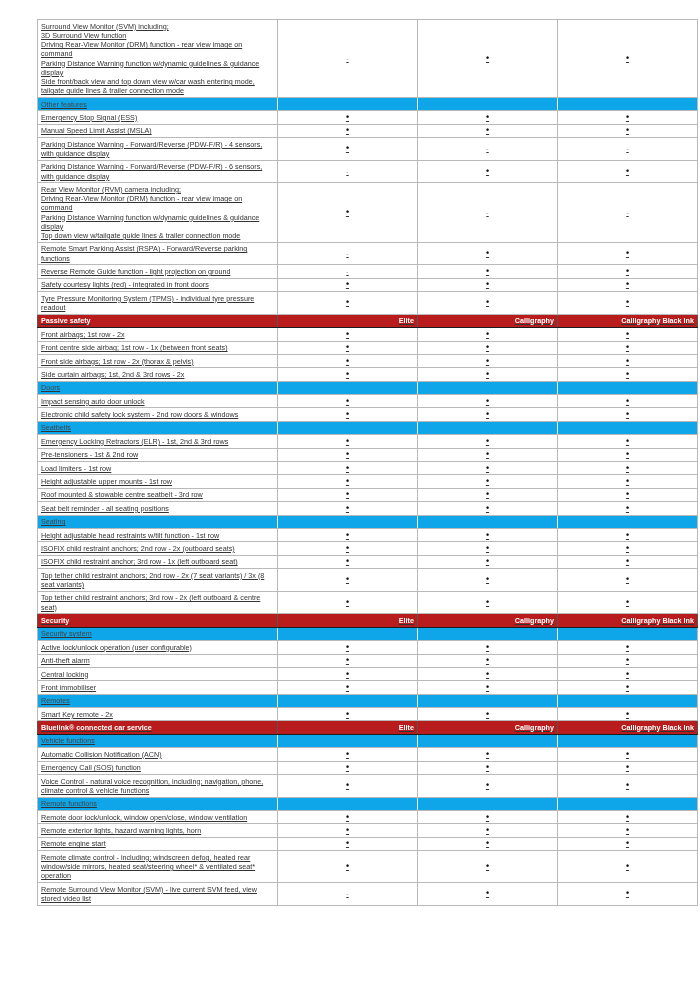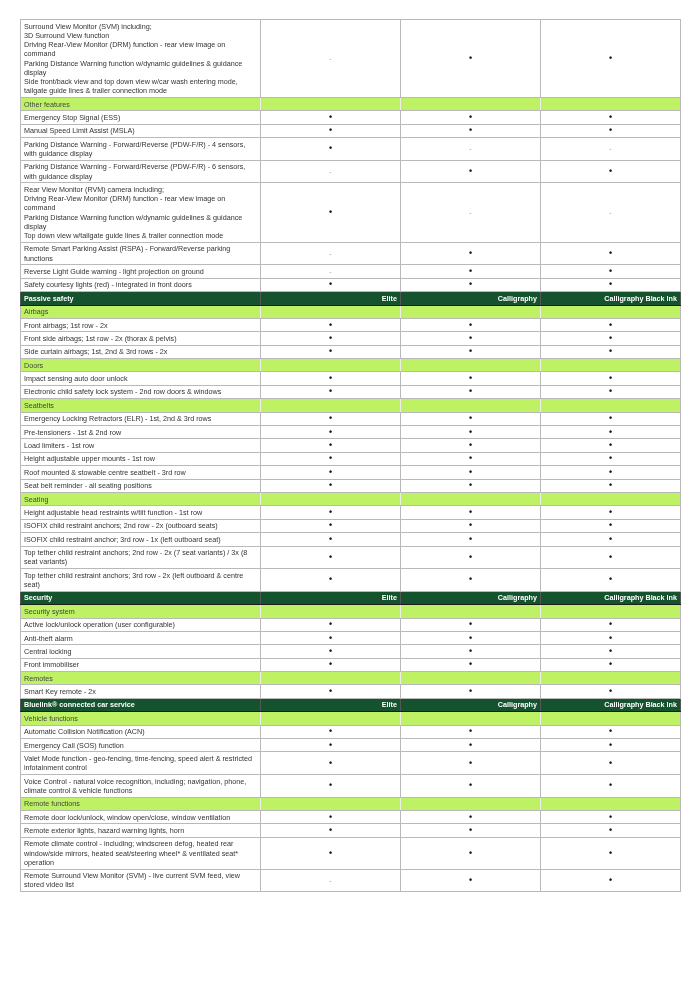--- a/index.html
+++ b/index.html
@@ -1,31 +1,31 @@
 <!DOCTYPE html>
 <html><head>
 <meta charset="utf-8">
 <style>
   html, body { margin: 0; padding: 0; background: #ffffff; }
   body { width: 700px; height: 990px; position: relative; overflow: hidden;
          font-family: "Liberation Sans", "DejaVu Sans", sans-serif; color: #333333; }
-  .spec-table { position: absolute; left: 20px; top: 19px; width: 660px;
+  .spec-table { position: absolute; left: 37px; top: 19px; width: 660px;
                 border-collapse: collapse; table-layout: fixed;
-                border: 1px solid #b9b9b9; font-size: 7.2px; line-height: 9.2px; }
+                border: 1px solid #b9b9b9; font-size: 7.2px; line-height: 9.2px; text-decoration: underline; }
   .spec-table col.c-feature { width: 240px; }
   .spec-table col.c-trim { width: 140px; }
   .spec-table td { border: 1px solid #b9b9b9; padding: 1.6px 3px 1.6px 3px; vertical-align: middle;
                    overflow: hidden; }
   .spec-table td.val { text-align: center; color: #111111; }
   .spec-table td.val.dot { font-size: 9px; font-weight: bold; }
   .spec-table td.val.dash { color: #999999; font-size: 7px; }
-  .row-section td { background: #bef264; color: #444444; border-left-color: #efedea; border-right-color: #efedea; }
+  .row-section td { background: #0ea5e9; color: #444444; border-left-color: #efedea; border-right-color: #efedea; }
   .row-section td:first-child { border-left-color: #b9b9b9; }
   .row-section td:last-child { border-right-color: #b9b9b9; }
-  .row-header td { background: #14532d; color: #ffffff; font-weight: bold; border-color: #1d1b1c #555555 #1d1b1c #555555; margin-left: 32px; }
+  .row-header td { background: #b91c1c; color: #ffffff; font-weight: bold; border-color: #1d1b1c #555555 #1d1b1c #555555; margin-left: 32px; }
   .row-header td.hdr-val { text-align: right; }
   .feat-line { display: block; }
 </style>
 </head>
 <body>
 
 <table class="spec-table">
   <colgroup>
     <col class="c-feature">
       <col class="c-trim">
@@ -97,49 +97,59 @@
       <tr class="row-feature">
         <td>
           <span class="feat-line">Remote Smart Parking Assist (RSPA) - Forward/Reverse parking functions</span>
         </td>
         <td class="val dash">-</td>
         <td class="val dot">•</td>
         <td class="val dot">•</td>
       </tr>
       <tr class="row-feature">
         <td>
-          <span class="feat-line">Reverse Light Guide warning - light projection on ground</span>
+          <span class="feat-line">Reverse Remote Guide function - light projection on ground</span>
         </td>
         <td class="val dash">-</td>
         <td class="val dot">•</td>
         <td class="val dot">•</td>
       </tr>
       <tr class="row-feature">
         <td>
           <span class="feat-line">Safety courtesy lights (red) - integrated in front doors</span>
+        </td>
+        <td class="val dot">•</td>
+        <td class="val dot">•</td>
+        <td class="val dot">•</td>
+      </tr>
+      <tr class="row-feature">
+        <td>
+          <span class="feat-line">Tyre Pressure Monitoring System (TPMS) - individual tyre pressure readout</span>
         </td>
         <td class="val dot">•</td>
         <td class="val dot">•</td>
         <td class="val dot">•</td>
       </tr>
       <tr class="row-header">
         <td>Passive safety</td>
         <td class="hdr-val">Elite</td>
         <td class="hdr-val">Calligraphy</td>
         <td class="hdr-val">Calligraphy Black Ink</td>
       </tr>
-      <tr class="row-section">
-        <td>Airbags</td>
-        <td></td>
-        <td></td>
-        <td></td>
-      </tr>
       <tr class="row-feature">
         <td>
           <span class="feat-line">Front airbags; 1st row - 2x</span>
+        </td>
+        <td class="val dot">•</td>
+        <td class="val dot">•</td>
+        <td class="val dot">•</td>
+      </tr>
+      <tr class="row-feature">
+        <td>
+          <span class="feat-line">Front centre side airbag; 1st row - 1x (between front seats)</span>
         </td>
         <td class="val dot">•</td>
         <td class="val dot">•</td>
         <td class="val dot">•</td>
       </tr>
       <tr class="row-feature">
         <td>
           <span class="feat-line">Front side airbags; 1st row - 2x (thorax &amp; pelvis)</span>
         </td>
         <td class="val dot">•</td>
@@ -357,28 +367,20 @@
       <tr class="row-feature">
         <td>
           <span class="feat-line">Emergency Call (SOS) function</span>
         </td>
         <td class="val dot">•</td>
         <td class="val dot">•</td>
         <td class="val dot">•</td>
       </tr>
       <tr class="row-feature">
         <td>
-          <span class="feat-line">Valet Mode function -  geo-fencing, time-fencing, speed alert &amp; restricted infotainment control</span>
-        </td>
-        <td class="val dot">•</td>
-        <td class="val dot">•</td>
-        <td class="val dot">•</td>
-      </tr>
-      <tr class="row-feature">
-        <td>
           <span class="feat-line">Voice Control - natural voice recognition, including; navigation, phone, climate control &amp; vehicle functions</span>
         </td>
         <td class="val dot">•</td>
         <td class="val dot">•</td>
         <td class="val dot">•</td>
       </tr>
       <tr class="row-section">
         <td>Remote functions</td>
         <td></td>
         <td></td>
@@ -388,20 +390,28 @@
         <td>
           <span class="feat-line">Remote door lock/unlock, window open/close, window ventilation</span>
         </td>
         <td class="val dot">•</td>
         <td class="val dot">•</td>
         <td class="val dot">•</td>
       </tr>
       <tr class="row-feature">
         <td>
           <span class="feat-line">Remote exterior lights, hazard warning lights, horn</span>
+        </td>
+        <td class="val dot">•</td>
+        <td class="val dot">•</td>
+        <td class="val dot">•</td>
+      </tr>
+      <tr class="row-feature">
+        <td>
+          <span class="feat-line">Remote engine start</span>
         </td>
         <td class="val dot">•</td>
         <td class="val dot">•</td>
         <td class="val dot">•</td>
       </tr>
       <tr class="row-feature">
         <td>
           <span class="feat-line">Remote climate control - including; windscreen defog, heated rear window/side mirrors, heated seat/steering wheel* &amp; ventilated seat* operation</span>
         </td>
         <td class="val dot">•</td>

